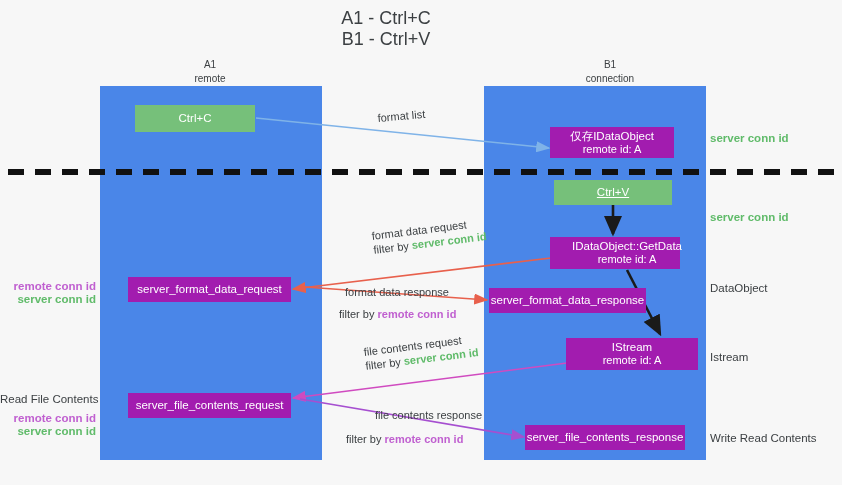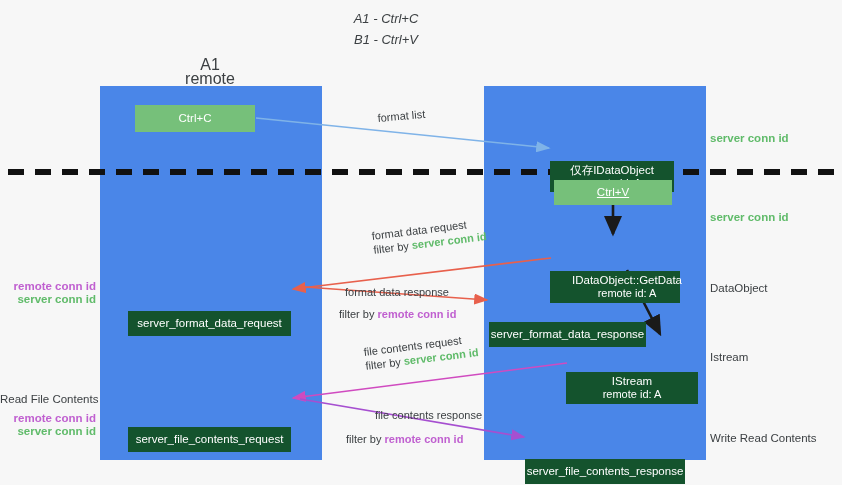--- a/index.html
+++ b/index.html
@@ -23,30 +23,29 @@
     height: 485px;
     pointer-events: none;
   }
   .abs { position: absolute; }
 
   
   .title {
     left: 0; top: 8px;
     width: 772px;
     text-align: center;
-    font-size: 13px;
+    font-size: 18px;
     color: #3c4043;
     line-height: 21px;
-    font-style: italic;
   }
 
   
   .colhead {
     text-align: center;
-    font-size: 16px;
+    font-size: 10px;
     color: #3c4043;
     line-height: 14px;
   }
 
   
   .lane {
     background: #4a86e8;
   }
 
   
@@ -55,21 +54,21 @@
     flex-direction: column;
     align-items: center;
     justify-content: center;
     text-align: center;
     color: #ffffff;
     font-size: 11.5px;
     line-height: 13px;
     box-sizing: border-box;
   }
   .node.green { background: #76c07a; }
-  .node.orange { background: #14532d; margin-top: 34px; }
+  .node.orange { background: #a21caf; }
   .node .l2 { font-size: 11px; }
 
   
   .lbl {
     font-size: 11.5px;
     color: #3c4043;
     line-height: 14px;
     white-space: nowrap;
   }
   .lbl.green { color: #60bb6a; font-weight: bold; }
@@ -93,20 +92,24 @@
 
   <div class="abs title">
     <div>A1 - Ctrl+C</div>
     <div>B1 - Ctrl+V</div>
   </div>
 
   <div class="abs colhead" style="left:130px; top:58px; width:160px;">
     <div>A1</div>
     <div>remote</div>
   </div>
+  <div class="abs colhead" style="left:530px; top:58px; width:160px;">
+    <div>B1</div>
+    <div>connection</div>
+  </div>
 
   <div class="abs lane" style="left:100px; top:86px; width:222px; height:374px;"></div>
   <div class="abs lane" style="left:484px; top:86px; width:222px; height:374px;"></div>
 
   <svg class="layer">
     <defs>
       <marker id="ah-blue" markerWidth="9" markerHeight="7" refX="8" refY="3.5" orient="auto">
         <polygon points="0 0, 9 3.5, 0 7" fill="#7fb3e8"></polygon>
       </marker>
       <marker id="ah-red" markerWidth="9" markerHeight="7" refX="8" refY="3.5" orient="auto">

